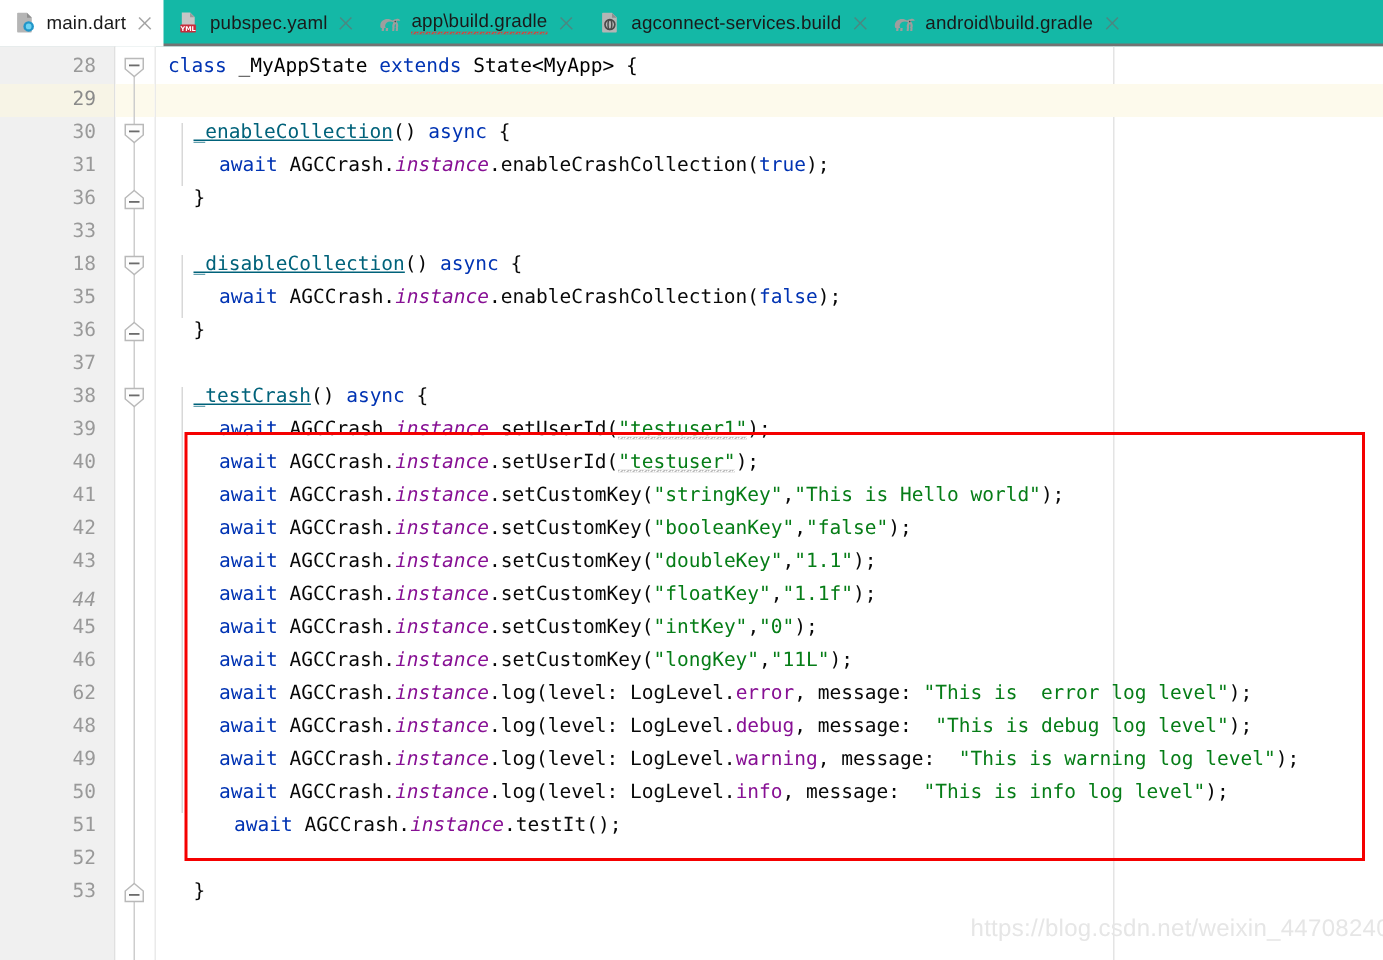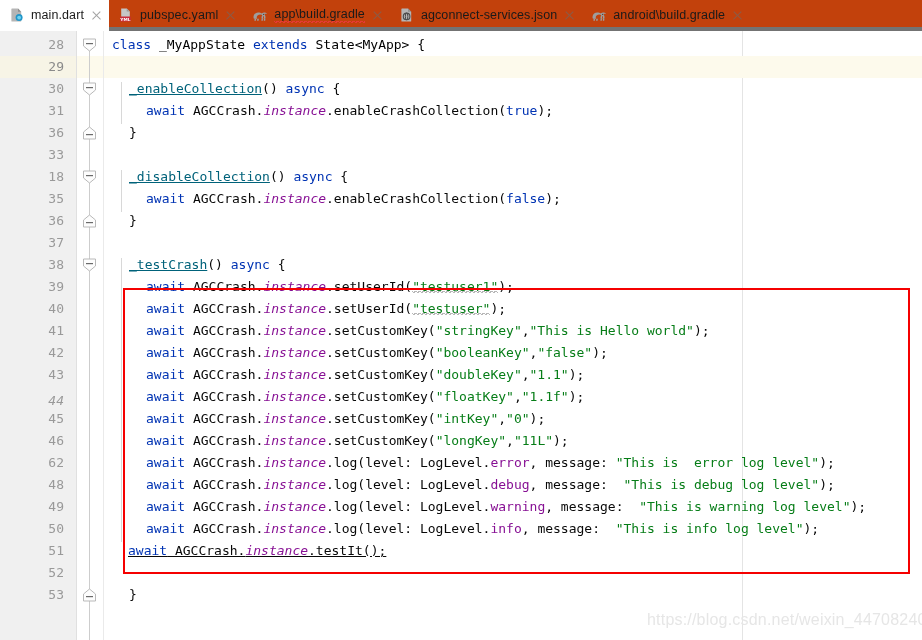--- a/index.html
+++ b/index.html
@@ -17,22 +17,22 @@
     position: relative;
     width: 922px; height: 640px;
     background: #ffffff;
     overflow: hidden;
   }
 
   
   .tabbar {
     position: relative;
     height: 31px;
-    background: #c2410c;
-    border-bottom: 4px solid #737373;
+    background: #14b8a6;
+    border-bottom: 2px solid #737373;
     display: flex;
     align-items: stretch;
     box-sizing: border-box;
   }
   .tab {
     display: flex;
     align-items: center;
     padding: 0 7px 0 9px;
     height: 30px;
     box-sizing: border-box;
@@ -261,21 +261,21 @@
         <span class="tab-label squiggle">app\build.gradle</span>
         <span class="tab-close"></span>
       </div>
       <div class="tab">
         <span class="tab-icon"><svg viewBox="0 0 16 16" width="16" height="16">
             <path d="M3 1.5h6l3.2 3.2V14a.6.6 0 0 1-.6.6H3a.6.6 0 0 1-.6-.6V2.1A.6.6 0 0 1 3 1.5z" fill="#b5b5b5"></path>
             <path d="M9 1.6v3.2h3.1z" fill="#8f8f8f"></path>
             <circle cx="7.6" cy="9.4" r="3.3" fill="none" stroke="#4a4a4a" stroke-width="1.1"></circle>
             <ellipse cx="7.6" cy="9.4" rx="1.25" ry="3.3" fill="none" stroke="#4a4a4a" stroke-width="1"></ellipse>
           </svg></span>
-        <span class="tab-label">agconnect-services.json</span>
+        <span class="tab-label">agconnect-services.build</span>
         <span class="tab-close"></span>
       </div>
       <div class="tab">
         <span class="tab-icon"><svg viewBox="0 0 16 16" width="16" height="16">
             <path d="M1.6 9.2c.3-2.1 2.3-3.6 4.6-3.6 1.5 0 2.6.4 3.5 1 .7-.5 1.6-.9 2.6-1 .9-.1 1.9.2 2.4.8.2.3-.1.6-.4.5-.7-.2-1.5-.1-2.1.2.8.8 1.3 1.9 1.3 3.1 0 .5-.1 1-.3 1.5h-1.6c.3-.4.4-1 .4-1.5 0-.5-.1-1-.4-1.4-.4.5-.6 1.1-.6 1.8 0 .4.1.8.2 1.1h-1.5a3 3 0 0 1-.2-1.1c0-1 .3-1.9.9-2.6-.6-.4-1.4-.6-2.2-.6-1.7 0-3.1 1-3.4 2.4-.1.6 0 1.3.4 1.9H1.9a3.5 3.5 0 0 1-.3-2.5z" fill="#9e9e9e"></path>
             <circle cx="11.5" cy="7.4" r=".55" fill="#4a4a4a"></circle>
             <path d="M2.6 11.7h1.5l-.2 2H2.4zM5.3 11.7h1.5l-.2 2H5.1zM9.6 11.7h1.4l-.2 2H9.4zM12 11.7h1.4l-.2 2h-1.4z" fill="#9e9e9e"></path>
           </svg></span>
         <span class="tab-label">android\build.gradle</span>
         <span class="tab-close"></span>
@@ -377,21 +377,21 @@
         <div class="codeline" style="top: 289px; left: 42px;"><span class="k">await</span><span class="id"> AGCCrash.</span><span class="fld">instance</span><span class="id">.setCustomKey(</span><span class="str">"stringKey"</span><span class="pun">,</span><span class="str">"This is Hello world"</span><span class="pun">);</span></div>
         <div class="codeline" style="top: 311px; left: 42px;"><span class="k">await</span><span class="id"> AGCCrash.</span><span class="fld">instance</span><span class="id">.setCustomKey(</span><span class="str">"booleanKey"</span><span class="pun">,</span><span class="str">"false"</span><span class="pun">);</span></div>
         <div class="codeline" style="top: 333px; left: 42px;"><span class="k">await</span><span class="id"> AGCCrash.</span><span class="fld">instance</span><span class="id">.setCustomKey(</span><span class="str">"doubleKey"</span><span class="pun">,</span><span class="str">"1.1"</span><span class="pun">);</span></div>
         <div class="codeline" style="top: 355px; left: 42px;"><span class="k">await</span><span class="id"> AGCCrash.</span><span class="fld">instance</span><span class="id">.setCustomKey(</span><span class="str">"floatKey"</span><span class="pun">,</span><span class="str">"1.1f"</span><span class="pun">);</span></div>
         <div class="codeline" style="top: 377px; left: 42px;"><span class="k">await</span><span class="id"> AGCCrash.</span><span class="fld">instance</span><span class="id">.setCustomKey(</span><span class="str">"intKey"</span><span class="pun">,</span><span class="str">"0"</span><span class="pun">);</span></div>
         <div class="codeline" style="top: 399px; left: 42px;"><span class="k">await</span><span class="id"> AGCCrash.</span><span class="fld">instance</span><span class="id">.setCustomKey(</span><span class="str">"longKey"</span><span class="pun">,</span><span class="str">"11L"</span><span class="pun">);</span></div>
         <div class="codeline" style="top: 421px; left: 42px;"><span class="k">await</span><span class="id"> AGCCrash.</span><span class="fld">instance</span><span class="id">.log(level: LogLevel.</span><span class="en">error</span><span class="id">, message: </span><span class="str">"This is  error log level"</span><span class="pun">);</span></div>
         <div class="codeline" style="top: 443px; left: 42px;"><span class="k">await</span><span class="id"> AGCCrash.</span><span class="fld">instance</span><span class="id">.log(level: LogLevel.</span><span class="en">debug</span><span class="id">, message:  </span><span class="str">"This is debug log level"</span><span class="pun">);</span></div>
         <div class="codeline" style="top: 465px; left: 42px;"><span class="k">await</span><span class="id"> AGCCrash.</span><span class="fld">instance</span><span class="id">.log(level: LogLevel.</span><span class="en">warning</span><span class="id">, message:  </span><span class="str">"This is warning log level"</span><span class="pun">);</span></div>
         <div class="codeline" style="top: 487px; left: 42px;"><span class="k">await</span><span class="id"> AGCCrash.</span><span class="fld">instance</span><span class="id">.log(level: LogLevel.</span><span class="en">info</span><span class="id">, message:  </span><span class="str">"This is info log level"</span><span class="pun">);</span></div>
-        <div class="codeline" style="top: 509px; left: 24px; text-decoration: underline;"><span class="k">await</span><span class="id"> AGCCrash.</span><span class="fld">instance</span><span class="id">.testIt();</span></div>
+        <div class="codeline" style="top: 509px; left: 52px;"><span class="k">await</span><span class="id"> AGCCrash.</span><span class="fld">instance</span><span class="id">.testIt();</span></div>
         <div class="codeline" style="top: 531px; left: 8px;"></div>
         <div class="codeline" style="top: 553px; left: 25px;"><span class="pun">}</span></div>
         <div class="indentguide" style="left: 17px; top: 51px; height: 42px;"></div>
         <div class="indentguide" style="left: 17px; top: 139px; height: 42px;"></div>
         <div class="indentguide" style="left: 17px; top: 227px; height: 284px;"></div>
       </div>
   </div>
 
   <div class="redbox" style="left:123px; top:288px; width:787px; height:286px;"></div>
 

